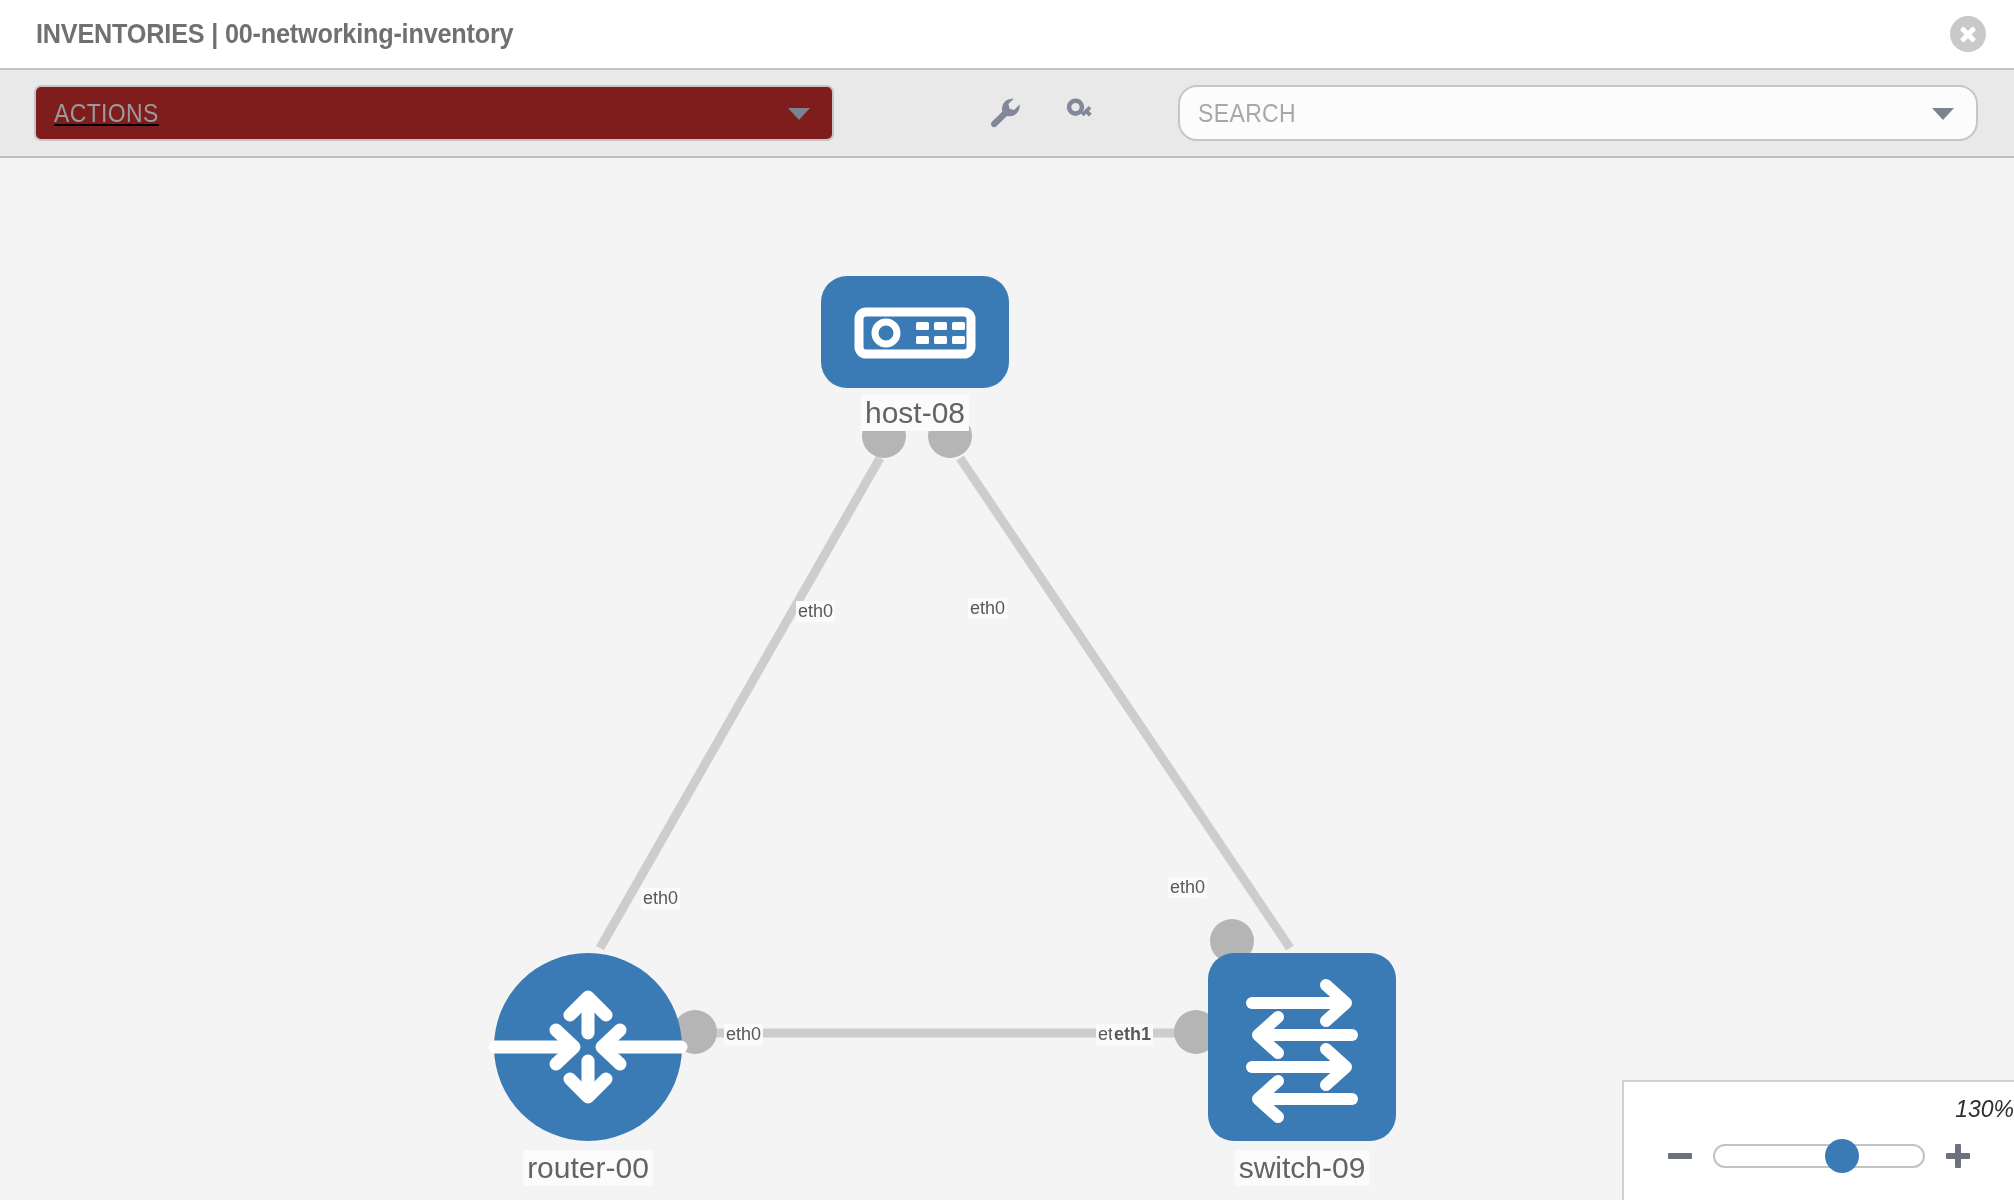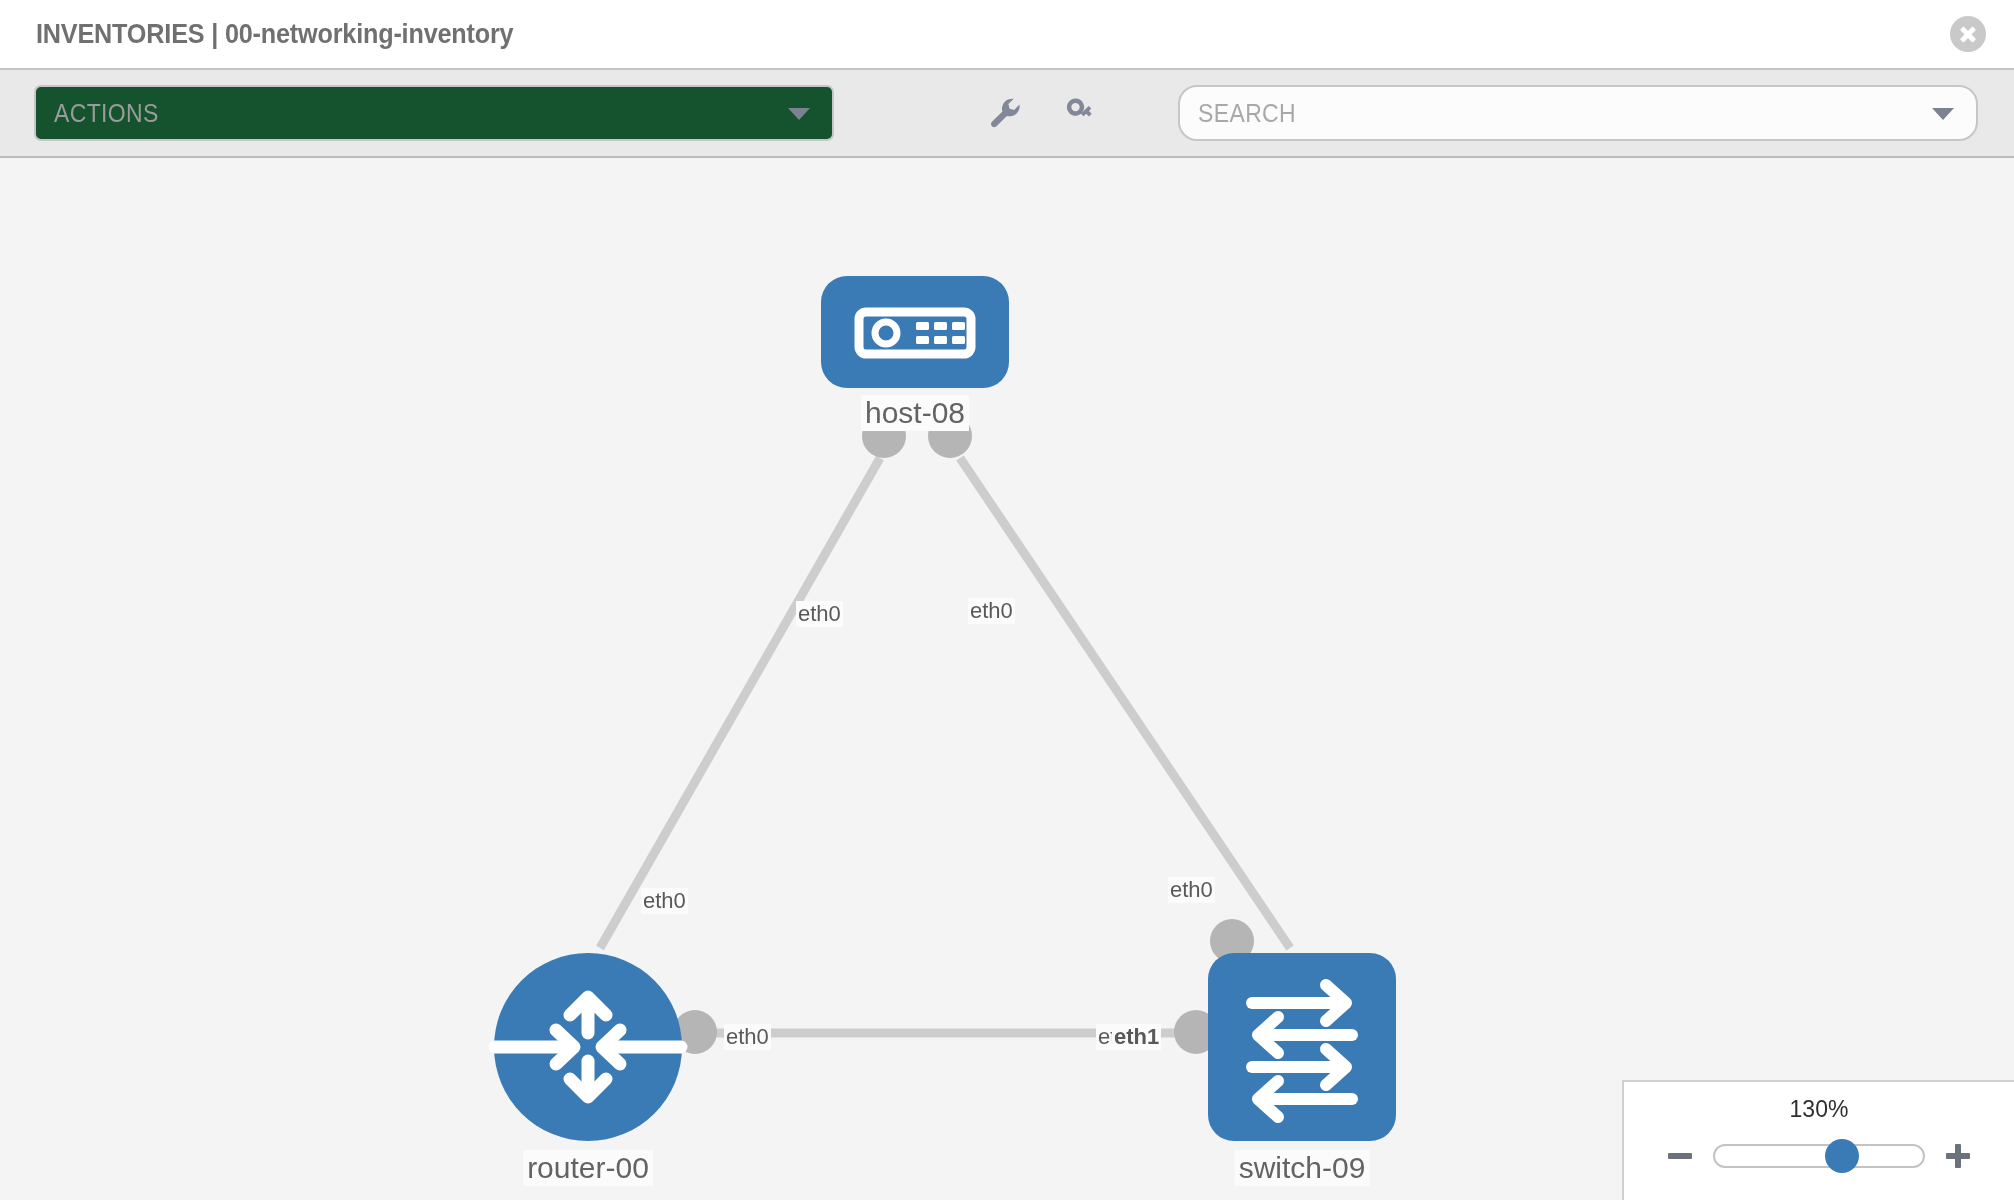--- a/index.html
+++ b/index.html
@@ -77,28 +77,29 @@
     border-top: 2px solid #c4c4c4;
     border-bottom: 2px solid #bdbdbd;
     display: flex;
     align-items: center;
   }
 
   .actions-select {
     margin-left: 34px;
     width: 800px;
     height: 56px;
-    background: #14532d;
+    background: #7f1d1d;
     border: 2px solid #c6c6c6;
     border-radius: 7px;
     display: flex;
     align-items: center;
     padding: 0 18px;
     cursor: pointer;
     position: relative;
+    text-decoration: underline;
   }
   .actions-select .sel-label {
     font-size: 25px;
     color: #9b9b9b;
     letter-spacing: 0.4px;
     transform: scaleX(0.92);
     transform-origin: left center;
   }
   .caret {
     position: absolute;
@@ -171,21 +172,21 @@
     color: #636363;
     background: #fbfbfb;
     padding: 1px 4px;
     white-space: nowrap;
     transform: translateX(-50%);
   }
 
   
   .iface-label {
     position: absolute;
-    font-size: 22px;
+    font-size: 18px;
     color: #595959;
     background: #fbfbfb;
     padding: 0 2px;
     white-space: nowrap;
   }
 
   
   .zoom-panel {
     position: absolute;
     left: 1622px;
@@ -195,23 +196,24 @@
     background: #ffffff;
     border: 2px solid #d0d0d0;
     border-right: none;
     border-bottom: none;
   }
   .zoom-value {
     position: absolute;
     top: 14px;
     left: 0;
     width: 100%;
-    text-align: center;
+    text-align: right;
     font-size: 23px;
     color: #2e2e2e;
+    font-style: italic;
   }
   .zoom-row {
     position: absolute;
     top: 52px;
     left: 0;
     width: 100%;
     height: 44px;
     display: flex;
     align-items: center;
     justify-content: center;

